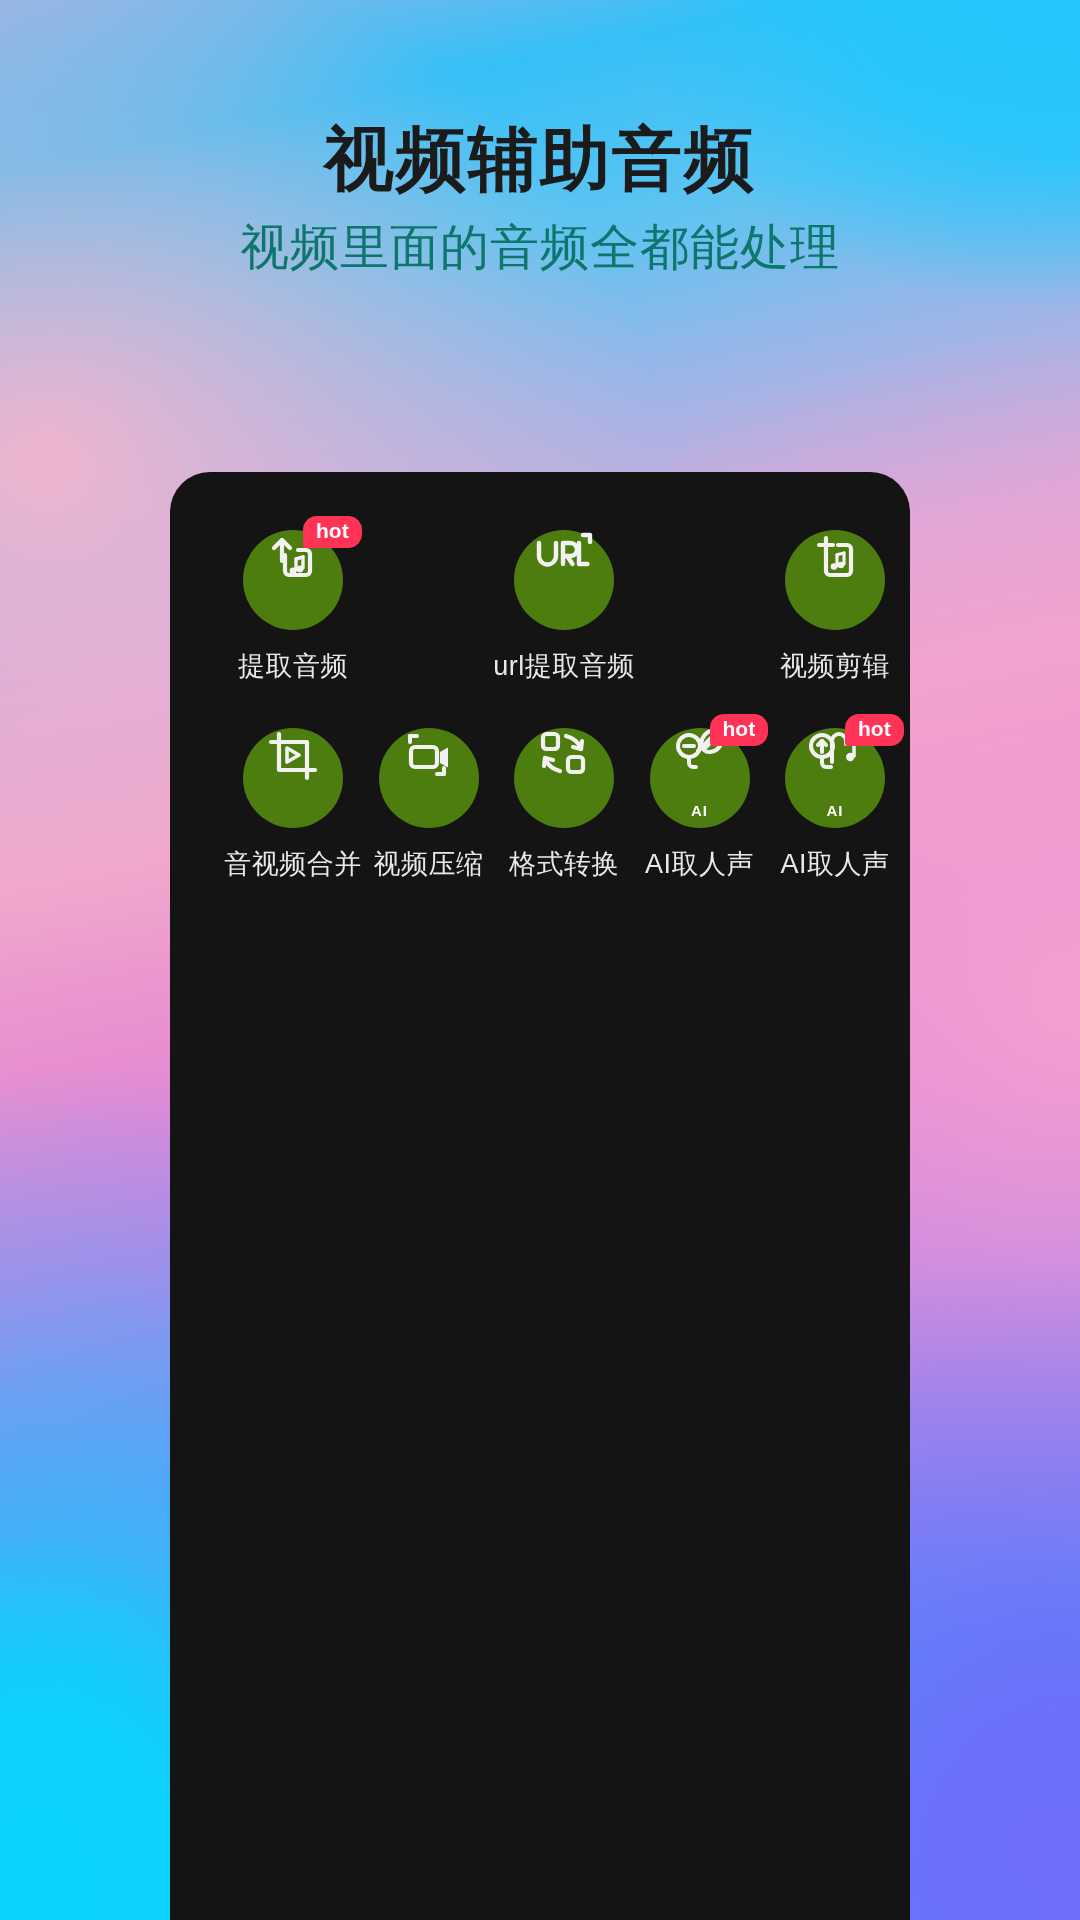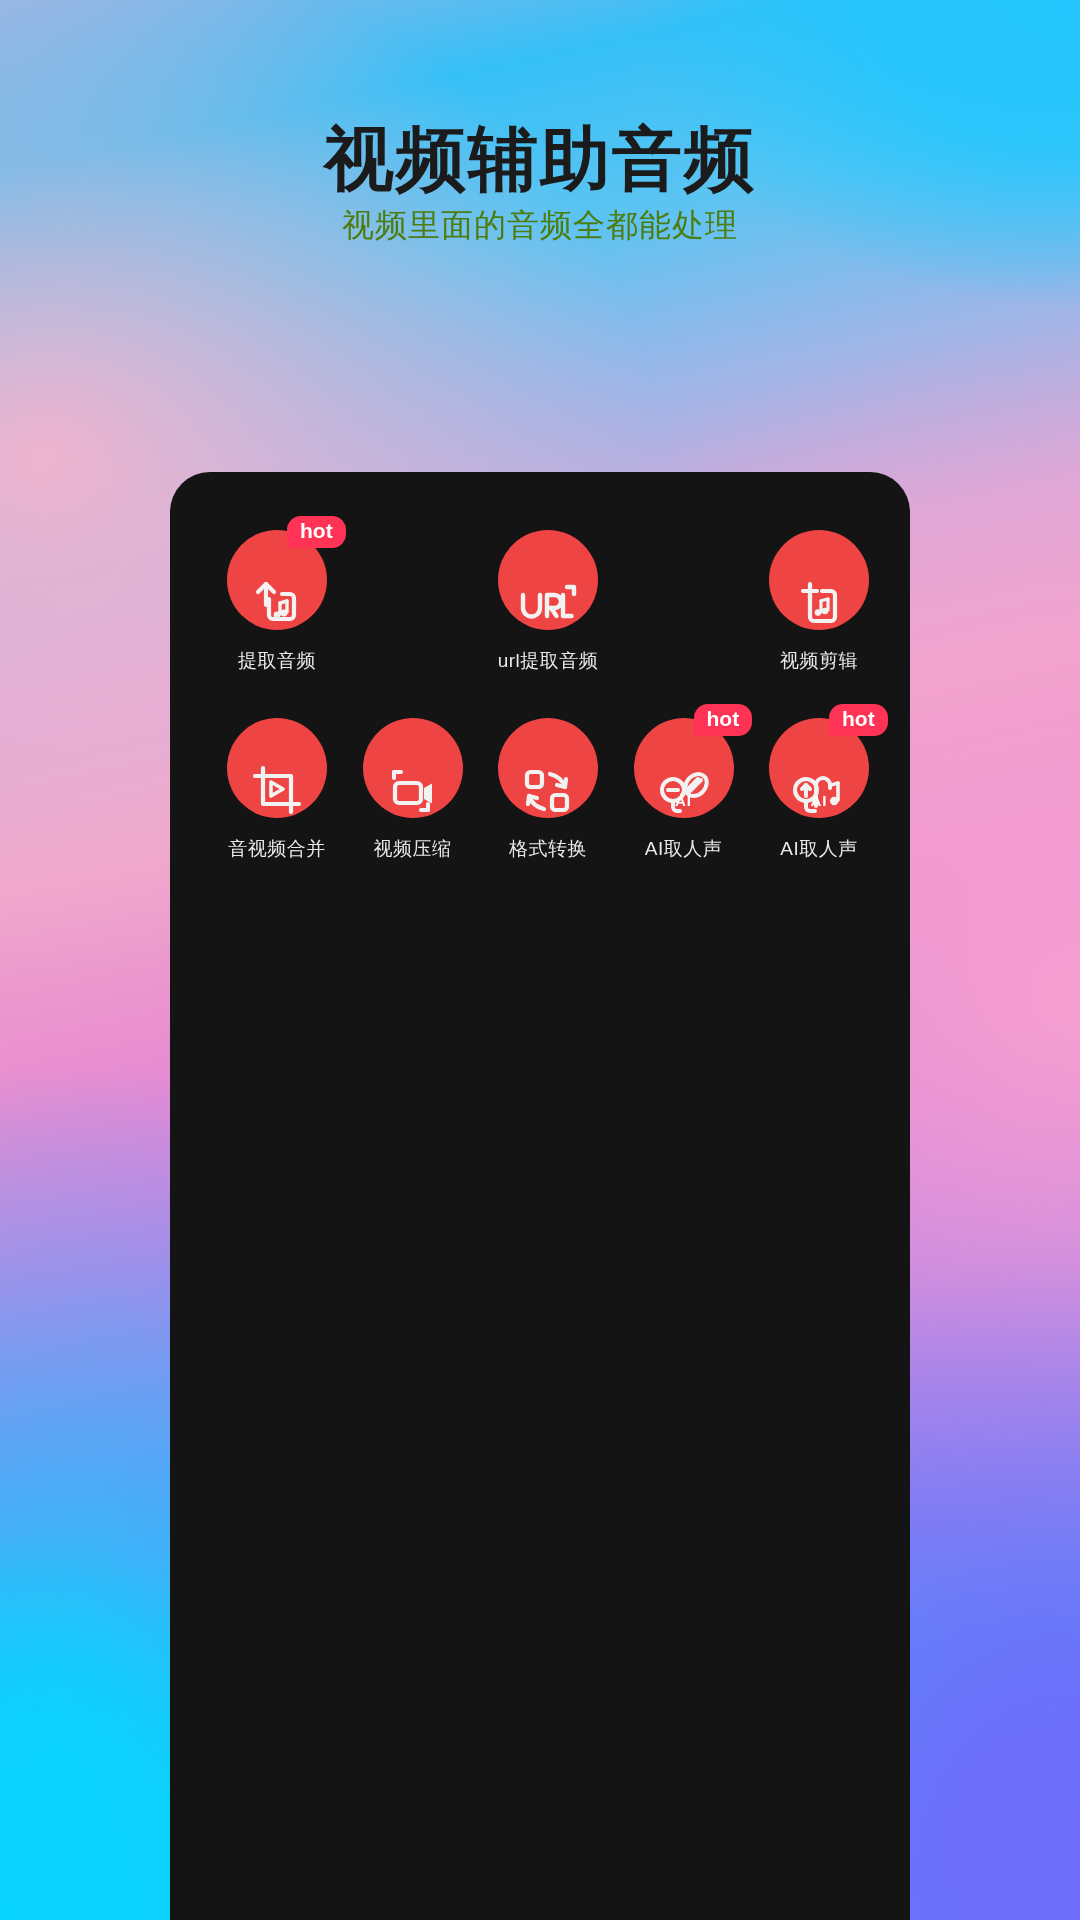--- a/index.html
+++ b/index.html
@@ -45,71 +45,71 @@
     background:radial-gradient(100% 100% at 100% 100%, #6e6efb 0%, rgba(110,110,251,0.85) 40%, rgba(110,110,251,0) 76%);
     pointer-events:none;
   }
 
   .header { position:absolute; left:0; right:0; top:122px; text-align:center; }
   .title {
     font-size:70px; font-weight:bold; color:#1b1b1b;
     letter-spacing:2px; line-height:1.08;
   }
   .subtitle {
-    margin-top:8px;
-    font-size:32px; color:#4d7c0f; letter-spacing:1px; line-height:1.2;
+    margin-top:20px;
+    font-size:49px; color:#0f766e; letter-spacing:1px; line-height:1.2;
   }
 
   .phone {
     position:absolute; left:170px; top:472px;
     width:740px; height:1448px;
     background:#141414;
     border-radius:40px 40px 0 0;
     overflow:hidden;
   }
 
   .grid {
-    position:absolute; left:0; top:0; width:100%;
+    position:absolute; left:16px; top:0; width:100%;
     padding:40px 24px 0 40px;
   }
   .row {
     display:flex; justify-content:space-between; align-items:flex-start;
   }
   .row.r1 { margin-top:18px; }
   .row.r2 { margin-top:44px; }
 
   .cell {
     width:134px;
     display:flex; flex-direction:column; align-items:center;
   }
   .circle-wrap { position:relative; }
   .circle {
     width:100px; height:100px; border-radius:50%;
-    background:#ef4444;
-    display:flex; align-items:flex-end; justify-content:center;
+    background:#4d7c0f;
+    display:flex; align-items:flex-start; justify-content:center;
     position:relative;
   }
   .circle svg { display:block; }
   .ai-tag {
     position:absolute; left:0; right:0; bottom:9px;
     text-align:center; font-size:15px; font-weight:bold;
     color:#ffffff; letter-spacing:1px;
   }
   .hot {
     position:absolute; top:-14px; left:60px;
     background:#ff3355; color:#fff;
     font-size:21px; font-weight:bold;
     padding:2px 13px 4px 13px;
     border-radius:14px 14px 14px 3px;
     line-height:1.25;
     white-space:nowrap;
   }
   .label {
     margin-top:18px;
-    font-size:19px; color:#e9e9e9; white-space:nowrap; letter-spacing:0.5px;
+    font-size:27px; color:#e9e9e9; white-space:nowrap; letter-spacing:0.5px;
   }
 </style>
 </head>
 <body>
 
 <div class="bg-tr"></div>
 <div class="bg-bl"></div>
 <div class="bg-br"></div>
 
 <div class="header">

